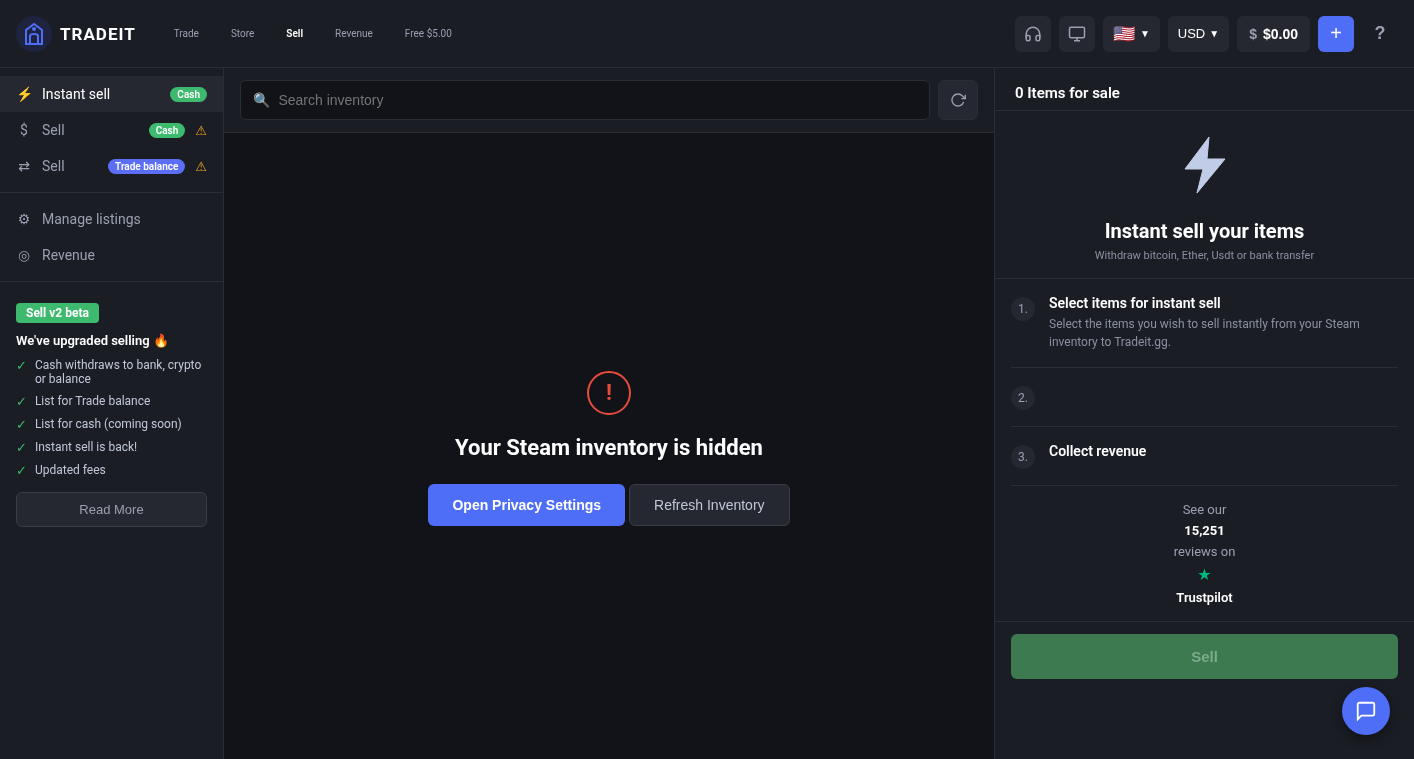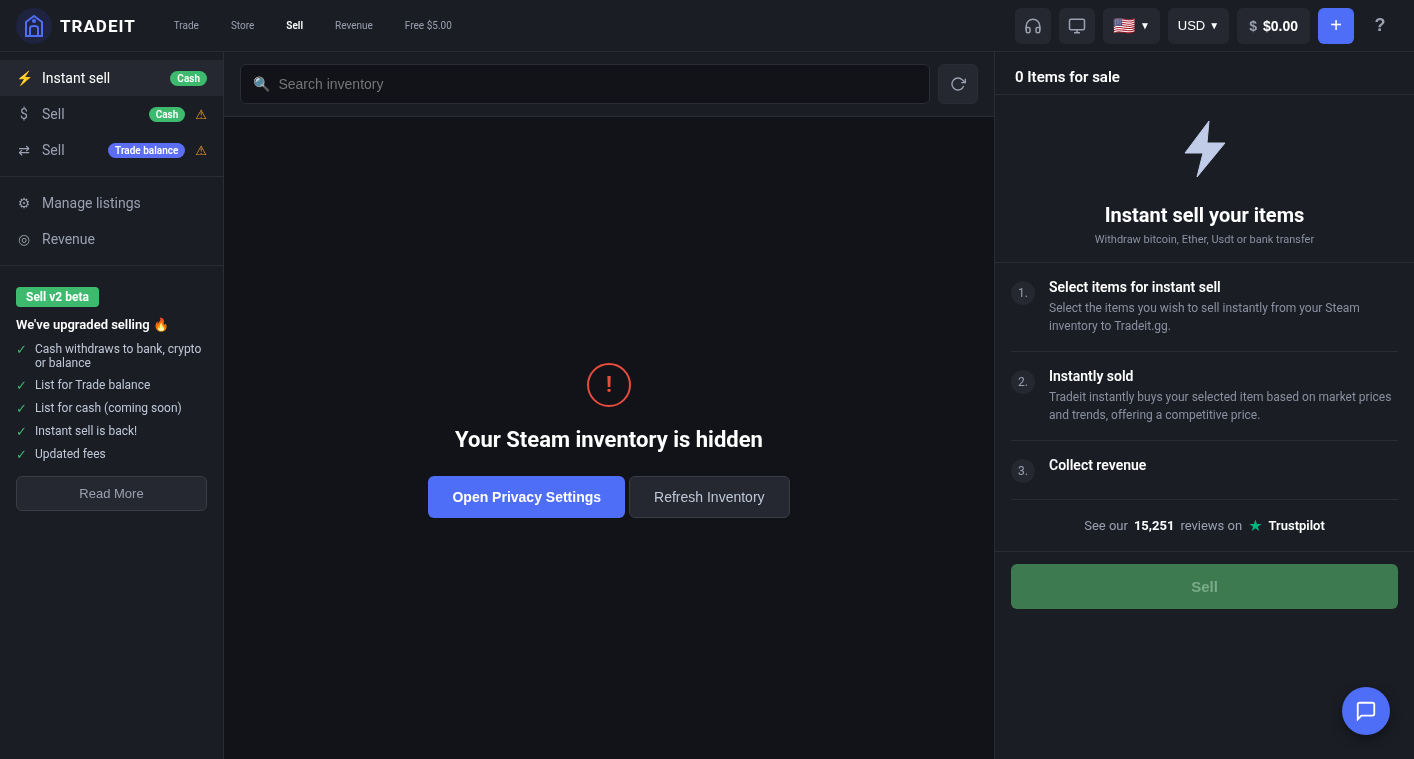--- a/index.html
+++ b/index.html
@@ -10,21 +10,21 @@
       width: 1414px;
       height: 759px;
       overflow: hidden;
       display: flex;
       flex-direction: column;
     }
 
     
     .header {
       background: #1a1d24;
-      height: 52px;
+      height: 68px;
       display: flex;
       align-items: center;
       padding: 0 16px;
       border-bottom: 1px solid #2a2d36;
       flex-shrink: 0;
     }
     .logo {
       display: flex;
       align-items: center;
       gap: 8px;
@@ -449,20 +449,21 @@
     }
     .trustpilot-section {
       padding: 16px 20px;
       display: flex;
       align-items: center;
       justify-content: center;
       gap: 6px;
       font-size: 13px;
       color: #9aa0b0;
       border-bottom: 1px solid #2a2d36;
+      flex-direction: column;
     }
     .trustpilot-count {
       font-weight: 700;
       color: #fff;
     }
     .trustpilot-star {
       color: #00b67a;
       font-size: 16px;
     }
     .trustpilot-name {
@@ -660,24 +661,20 @@
     <div class="steps-container">
       <div class="step-item">
         <div class="step-number">1.</div>
         <div class="step-content">
           <div class="step-title">Select items for instant sell</div>
           <div class="step-desc">Select the items you wish to sell instantly from your Steam inventory to Tradeit.gg.</div>
         </div>
       </div>
       <div class="step-item">
         <div class="step-number">2.</div>
-        <div class="step-content">
-          <div class="step-title">Instantly sold</div>
-          <div class="step-desc">Tradeit instantly buys your selected item based on market prices and trends, offering a competitive price.</div>
-        </div>
       </div>
       <div class="step-item">
         <div class="step-number">3.</div>
         <div class="step-content">
           <div class="step-title">Collect revenue</div>
         </div>
       </div>
     </div>
 
     <div class="trustpilot-section">

